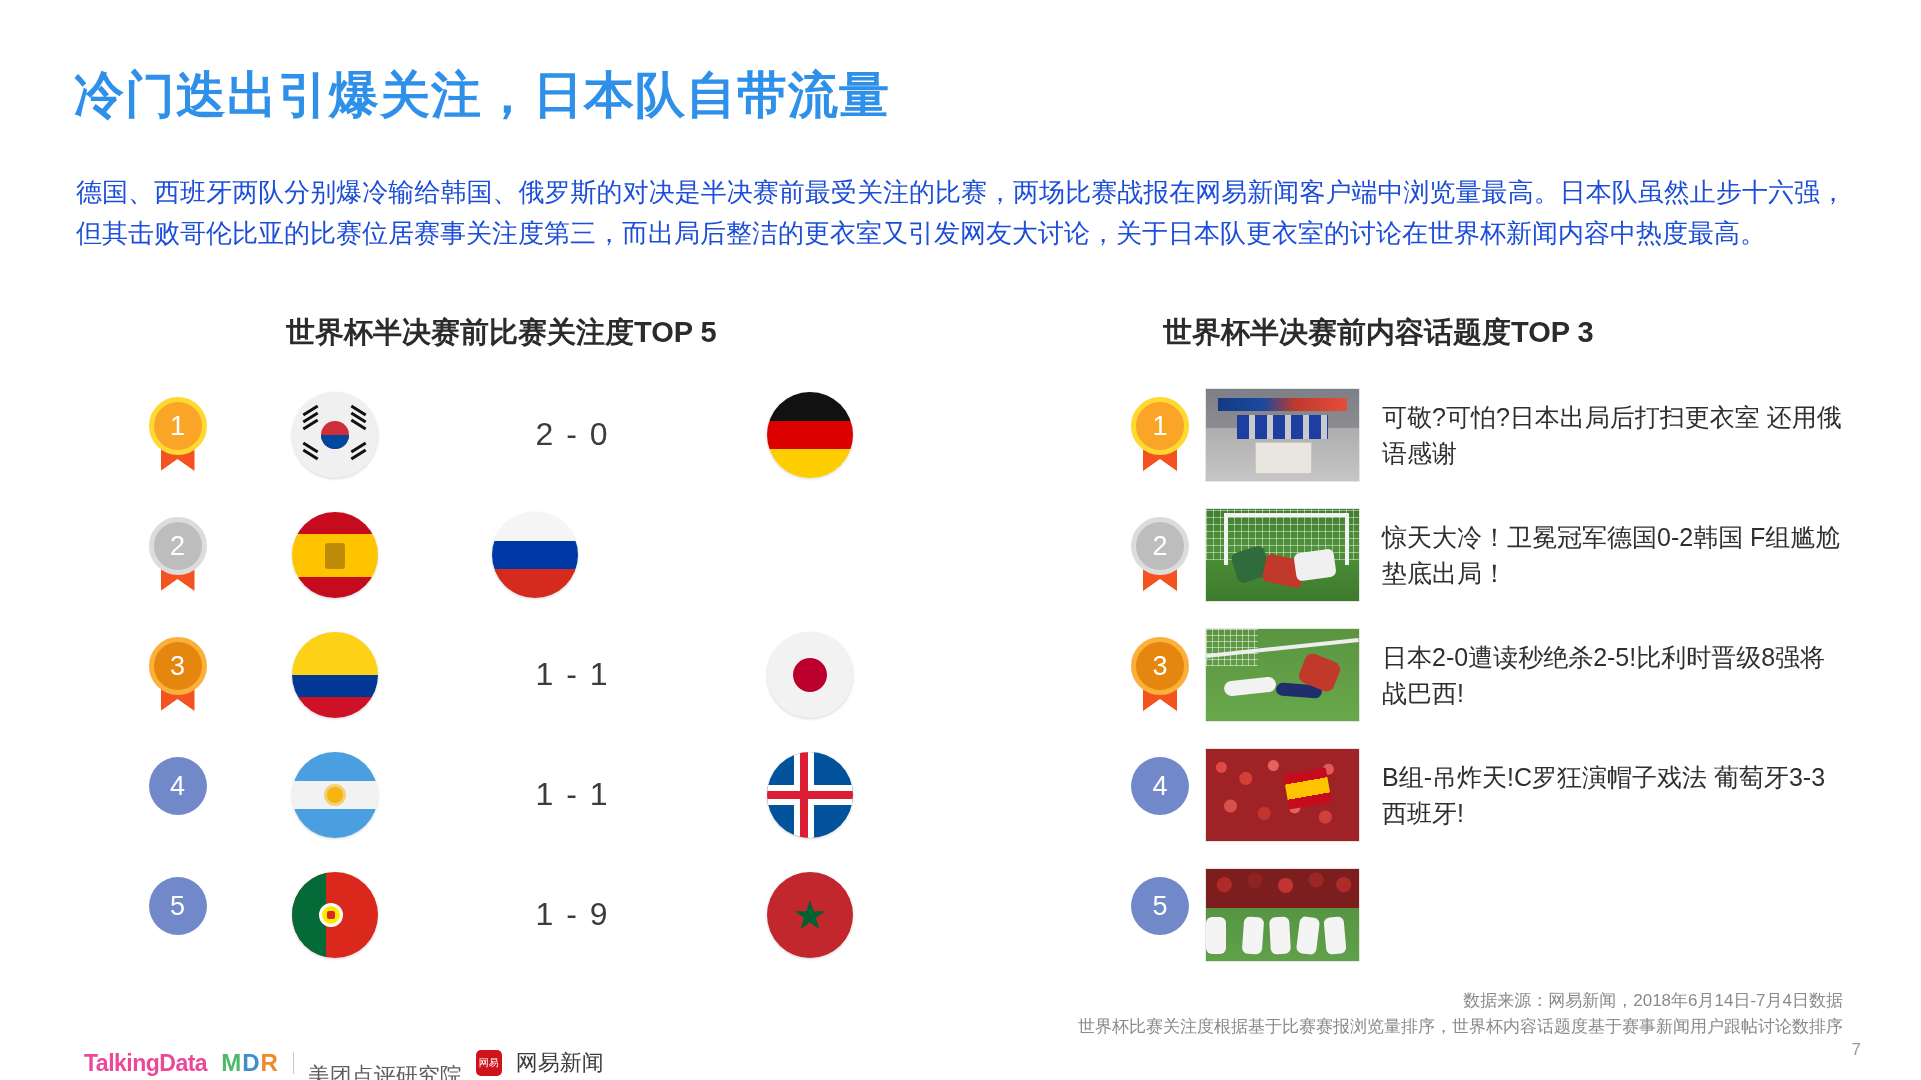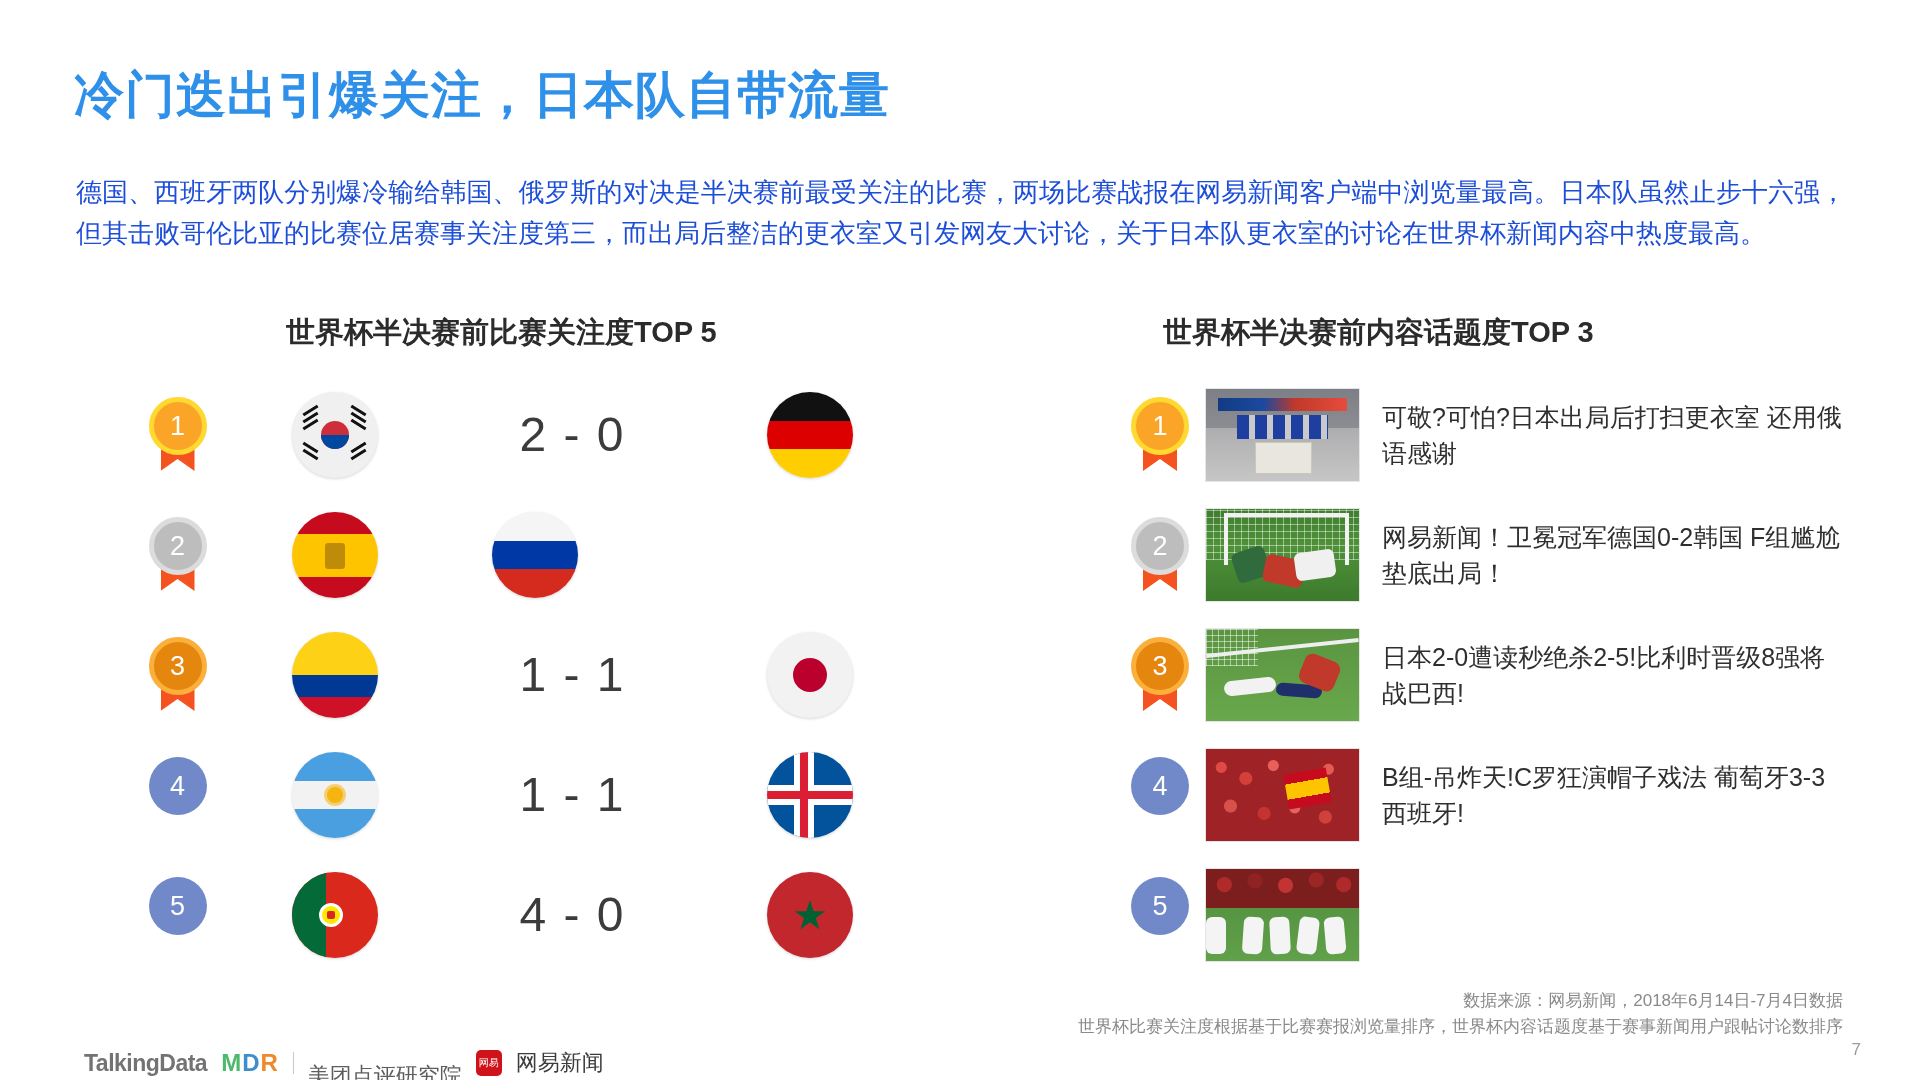--- a/index.html
+++ b/index.html
@@ -35,21 +35,21 @@
 
   
   .matchlist{position:absolute;left:120px;top:375px;width:790px;}
   .match-row{
     position:relative;height:120px;display:flex;align-items:center;
   }
   .rank-cell{width:115px;display:flex;justify-content:center;align-items:center;}
   .flag-cell{width:200px;display:flex;justify-content:center;align-items:center;}
   .score-cell{flex:1;display:flex;flex-direction:column;
     justify-content:center;align-items:center;}
-  .score-main{font-size:48px;color:#3c3c3c;letter-spacing:2px;white-space:nowrap;}
+  .score-main{font-size:32px;color:#3c3c3c;letter-spacing:2px;white-space:nowrap;}
   .score-sub{font-size:22px;color:#3c3c3c;margin-top:2px;}
 
   
   .medal{position:relative;width:58px;height:76px;}
   .medal .disc{
     position:absolute;left:0;top:0;width:58px;height:58px;border-radius:50%;
     display:flex;align-items:center;justify-content:center;
     font-size:27px;color:#ffffff;z-index:2;box-sizing:border-box;
   }
   .medal .ribbon{
@@ -201,21 +201,21 @@
   .th-celebrate .pl:nth-of-type(4){left:60%;transform:rotate(7deg);}
   .th-celebrate .pl:nth-of-type(5){left:78%;transform:rotate(-5deg);}
 
   
   .footnote{
     position:absolute;right:78px;top:988px;text-align:right;
     font-size:17px;line-height:26px;color:#8a8a8a;
   }
   .pagenum{position:absolute;right:60px;top:1040px;font-size:17px;color:#9b9b9b;}
   .logobar{position:absolute;left:84px;top:1035px;display:flex;align-items:center;gap:14px;}
-  .logo-td{font-size:23px;font-weight:bold;color:#737373;letter-spacing:-.5px;}
+  .logo-td{font-size:23px;font-weight:bold;color:#ec4899;letter-spacing:-.5px;}
   .logo-mdr{font-size:24px;font-weight:bold;letter-spacing:1px;}
   .logo-mdr .m{color:#4cb96b;}
   .logo-mdr .d{color:#3f8ecb;}
   .logo-mdr .r{color:#ef8a2b;}
   .logo-divider{width:1px;height:22px;background:#c9c9c9;}
   .logo-mt{font-size:22px;color:#5d5d5d;margin-top:26px;}
   .logo-ne-icon{width:26px;height:26px;border-radius:5px;background:#cf131b;
     display:flex;align-items:center;justify-content:center;color:#fff;font-size:10px;}
   .logo-ne{font-size:22px;color:#3c3c3c;}
 </style>
@@ -352,21 +352,21 @@
 
         </div>
       </div>
       <div class="flag-cell">
         <div class="flag f-pt">
           <div class="green"></div>
           <div class="arms"></div>
         </div>
       </div>
       <div class="score-cell">
-        <div class="score-main">4 - 0</div>
+        <div class="score-main">1 - 9</div>
         <div class="score-sub"></div>
       </div>
       <div class="flag-cell">
         <div class="flag f-ma">
           <div class="star">★</div>
         </div>
       </div>
     </div>
   </div>
 
@@ -392,21 +392,21 @@
           <div class="ribbon"></div>
         </div>
       </div>
       <div class="thumb th-pitch">
         <div class="net"></div>
         <div class="post"></div>
         <div class="p1"></div>
         <div class="p2"></div>
         <div class="p3"></div>
       </div>
-      <div class="news-text">网易新闻！卫冕冠军德国0-2韩国 F组尴尬垫底出局！</div>
+      <div class="news-text">惊天大冷！卫冕冠军德国0-2韩国 F组尴尬垫底出局！</div>
     </div>
 
     <div class="news-row">
       <div class="news-rank">
         <div class="medal">
           <div class="disc bronze">3</div>
           <div class="ribbon"></div>
         </div>
       </div>
       <div class="thumb th-ground">

